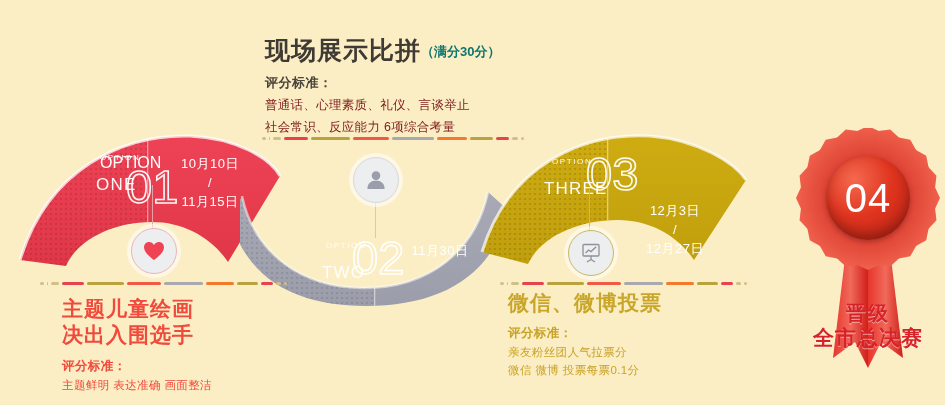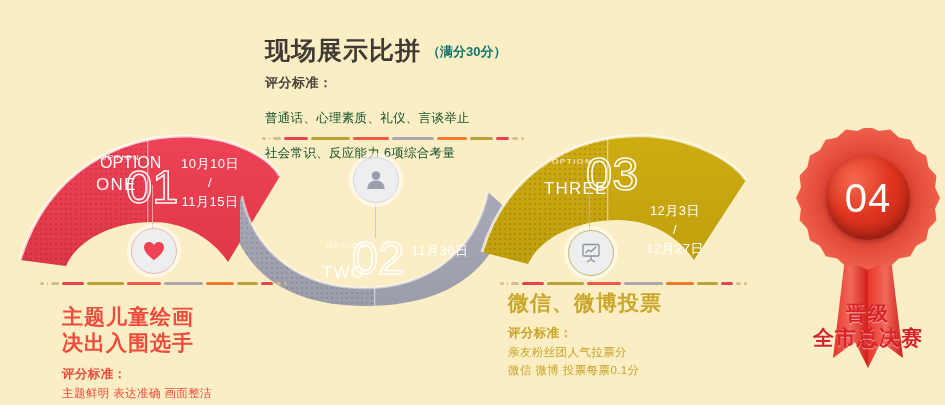--- a/index.html
+++ b/index.html
@@ -6,28 +6,28 @@
   body{
     width:945px;height:405px;overflow:hidden;
     background:#fbeec4;
     font-family:"Liberation Sans","DejaVu Sans",sans-serif;
     position:relative;
   }
   .stage{position:absolute;left:0;top:0;width:945px;height:405px;overflow:hidden;}
 
   
   .title-block{position:absolute;left:265px;top:38px;width:300px;}
-  .title-row{display:flex;align-items:flex-end;gap:6px;}
+  .title-row{display:flex;align-items:flex-end;}
   .title-main{
     font-size:25px;font-weight:bold;color:#3f3a33;letter-spacing:1px;
     font-family:"DejaVu Sans",sans-serif;line-height:1;
   }
   .title-score{font-size:13px;font-weight:bold;color:#0f766e;padding-bottom:2px;}
   .crit-head{margin-top:11px;font-size:13px;font-weight:bold;color:#4a443b;letter-spacing:.5px;}
-  .crit-line{font-size:12.5px;color:#14532d;margin-top:18px;letter-spacing:.3px;}
+  .crit-line{font-size:12.5px;color:#7f1d1d;margin-top:5px;letter-spacing:.3px;}
 
   
   .rule{position:absolute;height:4px;display:flex;align-items:center;}
   .rule i{display:block;height:3px;border-radius:2px;margin-right:3px;}
 
   
   .arc-wrap{position:absolute;overflow:hidden;}
 
   .arc-label{position:absolute;color:#fff;pointer-events:none;}
   .opt-small{font-size:8px;letter-spacing:1.6px;line-height:1;opacity:.92;
@@ -43,21 +43,21 @@
   
   .stem{position:absolute;width:1px;}
   .node{
     position:absolute;width:44px;height:44px;border-radius:50%;
     background:#eceef0;border:1px solid #cfd3d8;
     display:flex;align-items:center;justify-content:center;
     box-shadow:0 0 0 4px rgba(255,255,255,.55);
   }
 
   
-  .head-red{position:absolute;left:62px;top:304px;}
+  .head-red{position:absolute;left:62px;top:296px;}
   .h-red{font-size:21px;font-weight:bold;color:#f04a3c;line-height:1.26;letter-spacing:1px;
          font-family:"DejaVu Sans",sans-serif;}
   .sub-head{font-size:12.5px;font-weight:bold;margin-top:9px;letter-spacing:.4px;}
   .sub-line{font-size:11.5px;margin-top:3px;letter-spacing:.4px;}
   .c-red{color:#f04a3c;}
   .c-gold{color:#c9a227;}
   .head-gold{position:absolute;left:508px;top:290px;}
   .h-gold{font-size:21px;font-weight:bold;color:#c9a62a;line-height:1.26;letter-spacing:1px;
           font-family:"DejaVu Sans",sans-serif;}
 

